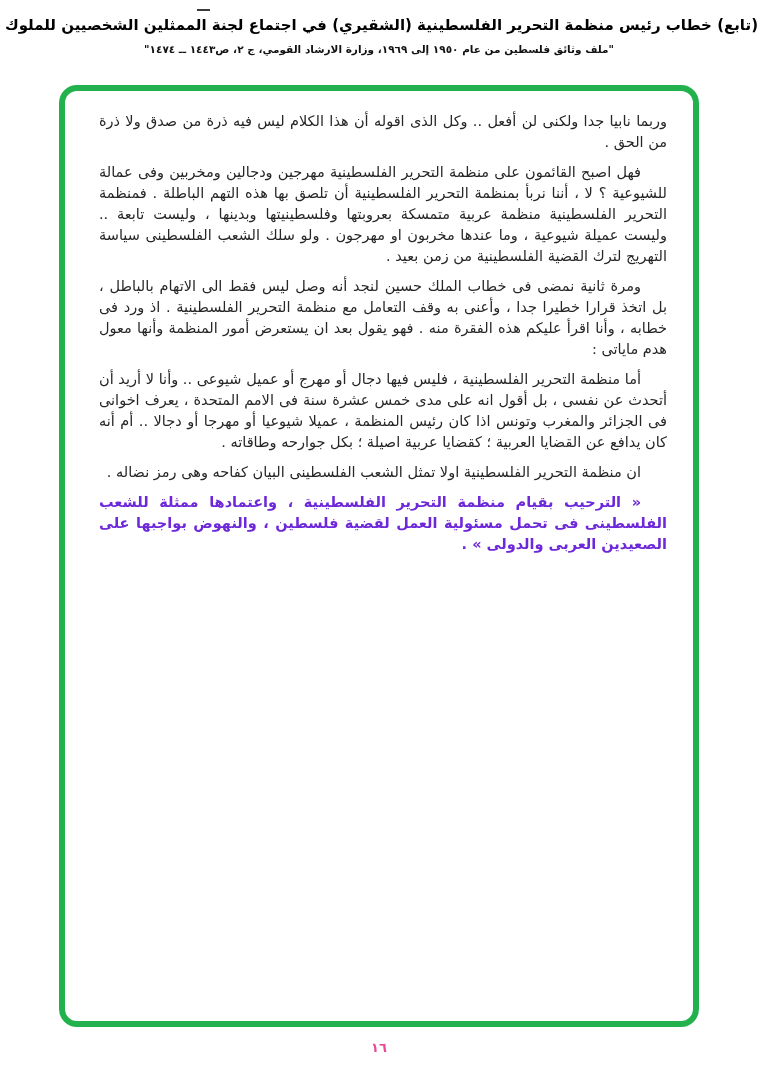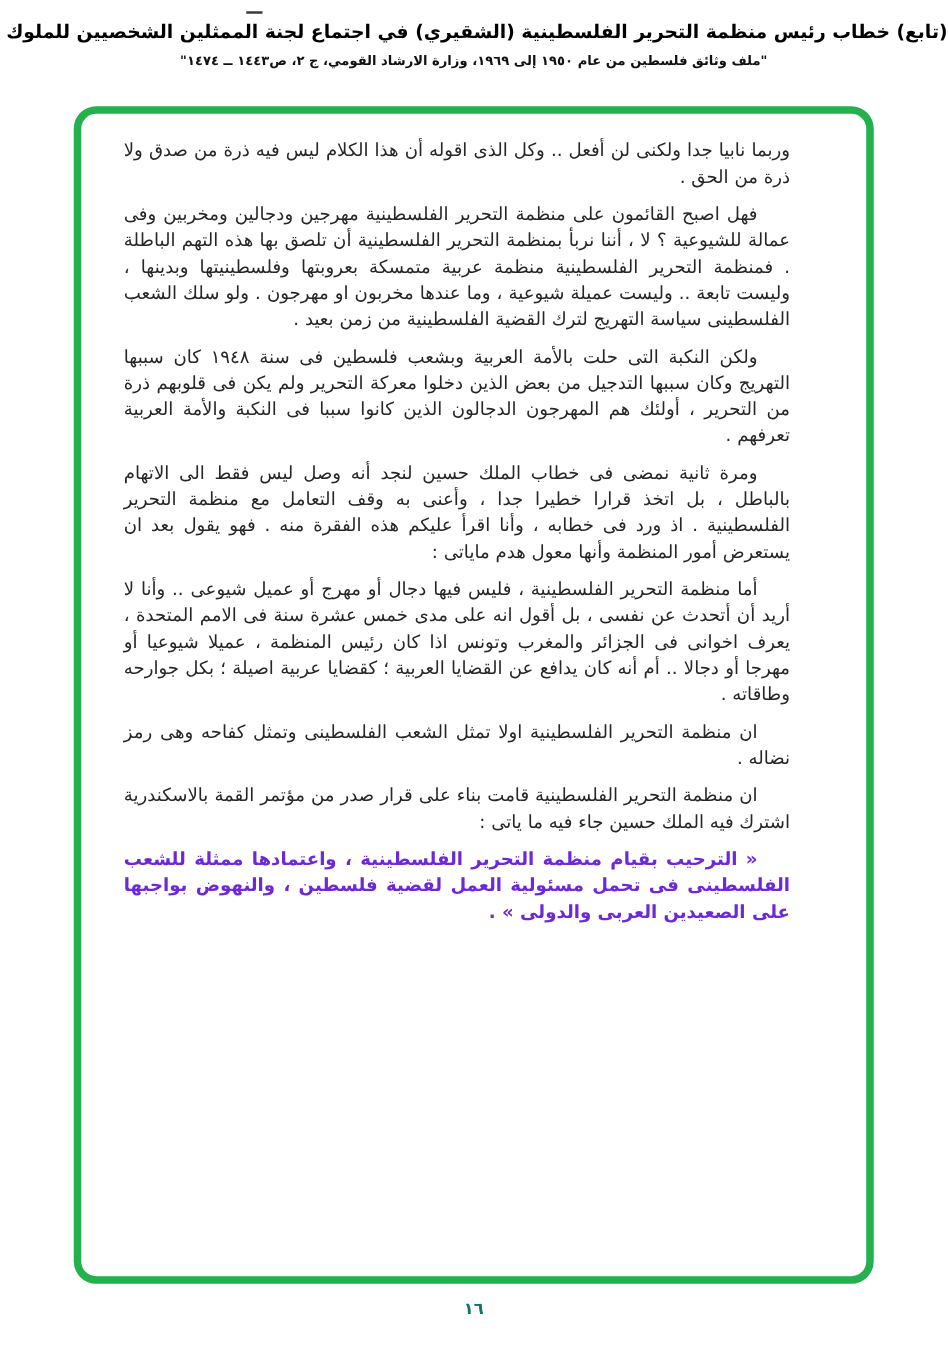--- a/index.html
+++ b/index.html
@@ -32,61 +32,59 @@
 
   .doc-frame {
     position: absolute; left: 59px; top: 85px;
     width: 640px; height: 942px;
     border: 6px solid #22b14c;
     border-radius: 18px;
     background: #fff;
   }
   .doc-content {
     position: absolute; top: 0; left: 0; right: 0; bottom: 0;
-    padding: 20px 61px 0 34px;
+    padding: 20px 26px 0 34px;
     direction: rtl;
     text-align: justify;
     color: #262626;
     font-size: 14.5px;
     line-height: 21px;
   }
   .doc-content p {
     margin: 0 0 9px 0;
     text-indent: 26px; 
   }
   .doc-content p.continuation { text-indent: 0; }
   .doc-content p.bold { font-weight: bold; color: #6d28d9; }
 
   .page-number {
     position: absolute; left: 0; right: 0; top: 1040px;
     text-align: center;
-    font-size: 13px; font-weight: bold; color: #0f766e;
+    font-size: 13px; font-weight: bold; color: #ec4899;
     direction: rtl;
   }
 </style>
 </head>
 <body>
 
 <div class="page">
 
   <div class="stray-mark"></div>
 
   <div class="header">
     <div class="title">(تابع) خطاب رئيس منظمة التحرير الفلسطينية (الشقيري) في اجتماع لجنة الممثلين الشخصيين للملوك والرؤساء العرب</div>
     <div class="source">"ملف وثائق فلسطين من عام ١٩٥٠ إلى ١٩٦٩، وزارة الارشاد القومي، ج ٢، ص١٤٤٣ ــ ١٤٧٤"</div>
   </div>
 
   <div class="doc-frame">
     <div class="doc-content">
       <p class="continuation">وربما نابيا جدا ولكنى لن أفعل .. وكل الذى اقوله أن هذا الكلام ليس فيه ذرة من صدق ولا ذرة من الحق .</p>
       <p>فهل اصبح القائمون على منظمة التحرير الفلسطينية مهرجين ودجالين ومخربين وفى عمالة للشيوعية ؟ لا ، أننا نربأ بمنظمة التحرير الفلسطينية أن تلصق بها هذه التهم الباطلة . فمنظمة التحرير الفلسطينية منظمة عربية متمسكة بعروبتها وفلسطينيتها وبدينها ، وليست تابعة .. وليست عميلة شيوعية ، وما عندها مخربون او مهرجون . ولو سلك الشعب الفلسطينى سياسة التهريج لترك القضية الفلسطينية من زمن بعيد .</p>
-      <p>ولكن النكبة التى حلت بالأمة العربية وبشعب فلسطين فى سنة ١٩٤٨ كان سببها التهريج وكان سببها التدجيل من بعض الذين دخلوا معركة التحرير ولم يكن فى قلوبهم ذرة من التحرير ، أولئك هم المهرجون الدجالون الذين كانوا سببا فى النكبة والأمة العربية تعرفهم .</p>
       <p>ومرة ثانية نمضى فى خطاب الملك حسين لنجد أنه وصل ليس فقط الى الاتهام بالباطل ، بل اتخذ قرارا خطيرا جدا ، وأعنى به وقف التعامل مع منظمة التحرير الفلسطينية . اذ ورد فى خطابه ، وأنا اقرأ عليكم هذه الفقرة منه . فهو يقول بعد ان يستعرض أمور المنظمة وأنها معول هدم ماياتى :</p>
       <p>أما منظمة التحرير الفلسطينية ، فليس فيها دجال أو مهرج أو عميل شيوعى .. وأنا لا أريد أن أتحدث عن نفسى ، بل أقول انه على مدى خمس عشرة سنة فى الامم المتحدة ، يعرف اخوانى فى الجزائر والمغرب وتونس اذا كان رئيس المنظمة ، عميلا شيوعيا أو مهرجا أو دجالا .. أم أنه كان يدافع عن القضايا العربية ؛ كقضايا عربية اصيلة ؛ بكل جوارحه وطاقاته .</p>
-      <p>ان منظمة التحرير الفلسطينية اولا تمثل الشعب الفلسطينى وتمثل كفاحه وهى رمز نضاله .</p>
-      <p>ان منظمة التحرير الفلسطينية قامت بناء على قرار صدر من مؤتمر القمة بالاسكندرية اشترك فيه الملك حسين جاء فيه ما ياتى :</p>
+      <p>ان منظمة التحرير الفلسطينية اولا تمثل الشعب الفلسطينى البيان كفاحه وهى رمز نضاله .</p>
       <p class="bold">« الترحيب بقيام منظمة التحرير الفلسطينية ، واعتمادها ممثلة للشعب الفلسطينى فى تحمل مسئولية العمل لقضية فلسطين ، والنهوض بواجبها على الصعيدين العربى والدولى » .</p>
     </div>
   </div>
 
   <div class="page-number">١٦</div>
 
 </div>
 
 </body></html>

